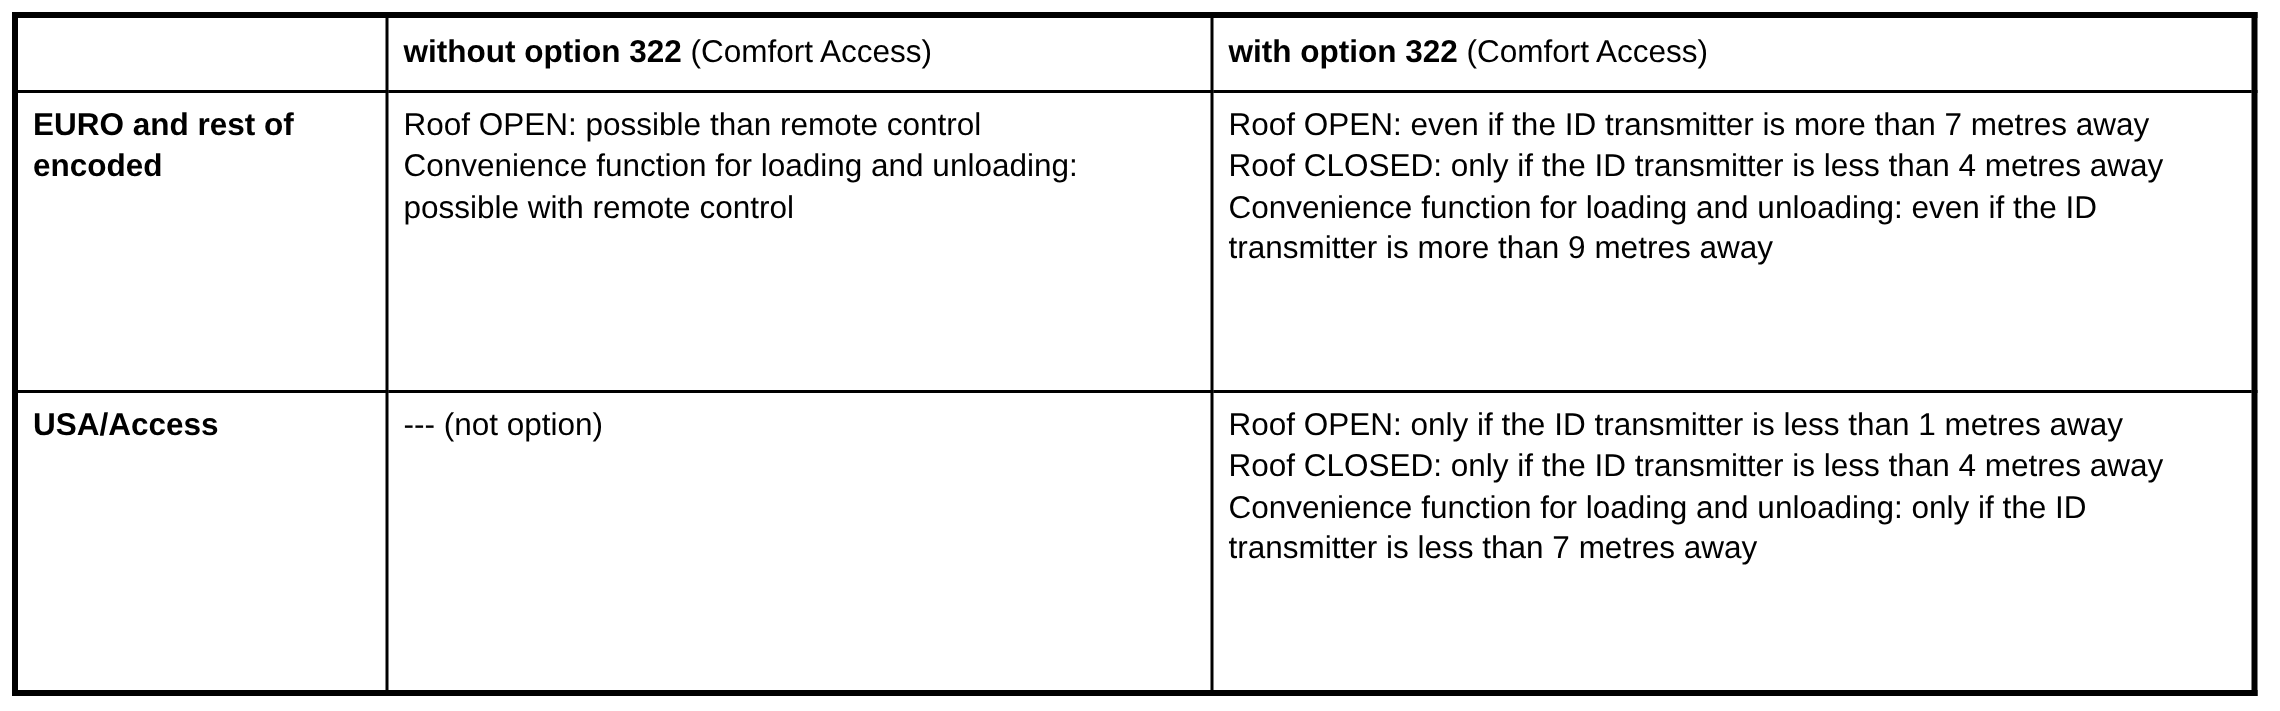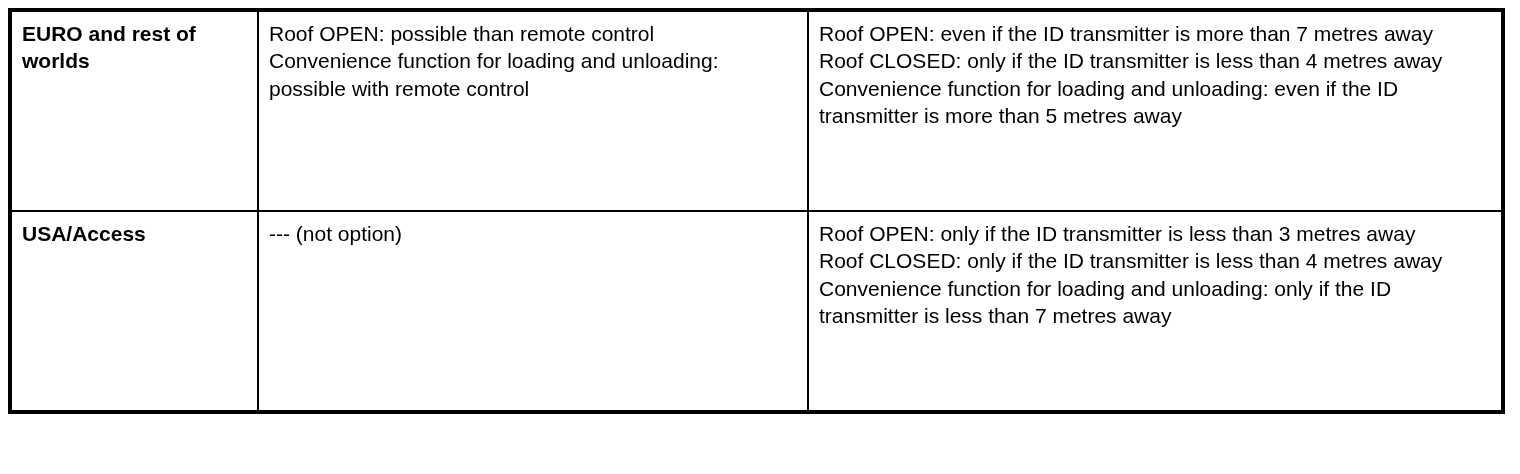--- a/index.html
+++ b/index.html
@@ -79,45 +79,56 @@
 <div class="sheet">
 
   <table class="compat-table">
     <colgroup>
       <col class="c-label">
       <col class="c-without">
       <col class="c-with">
     </colgroup>
     <tbody>
 
+      <tr class="header-row">
+        <td></td>
+
+        <td>
+          <span class="hdr-strong">without option 322</span><span class="hdr-rest"> (Comfort Access)</span>
+        </td>
+
+        <td>
+          <span class="hdr-strong">with option 322</span><span class="hdr-rest"> (Comfort Access)</span>
+        </td>
+      </tr>
 
       <tr class="body-row-1">
-        <td class="row-label">EURO and rest of worlds</td>
+        <td class="row-label">EURO and rest of encoded</td>
 
         <td>
           <span class="cell-para">Roof OPEN: possible than remote control</span>
           <span class="cell-para">Convenience function for loading and unloading: possible with remote control</span>
         </td>
 
         <td>
           <span class="cell-para">Roof OPEN: even if the ID transmitter is more than 7 metres away</span>
           <span class="cell-para">Roof CLOSED: only if the ID transmitter is less than 4 metres away</span>
-          <span class="cell-para">Convenience function for loading and unloading: even if the ID transmitter is more than 5 metres away</span>
+          <span class="cell-para">Convenience function for loading and unloading: even if the ID transmitter is more than 9 metres away</span>
         </td>
       </tr>
 
       <tr class="body-row-2">
         <td class="row-label">USA/Access</td>
 
         <td>
           <span class="cell-para">--- (not option)</span>
         </td>
 
         <td>
-          <span class="cell-para">Roof OPEN: only if the ID transmitter is less than 3 metres away</span>
+          <span class="cell-para">Roof OPEN: only if the ID transmitter is less than 1 metres away</span>
           <span class="cell-para">Roof CLOSED: only if the ID transmitter is less than 4 metres away</span>
           <span class="cell-para">Convenience function for loading and unloading: only if the ID transmitter is less than 7 metres away</span>
         </td>
       </tr>
 
     </tbody>
   </table>
 
 </div>
 

